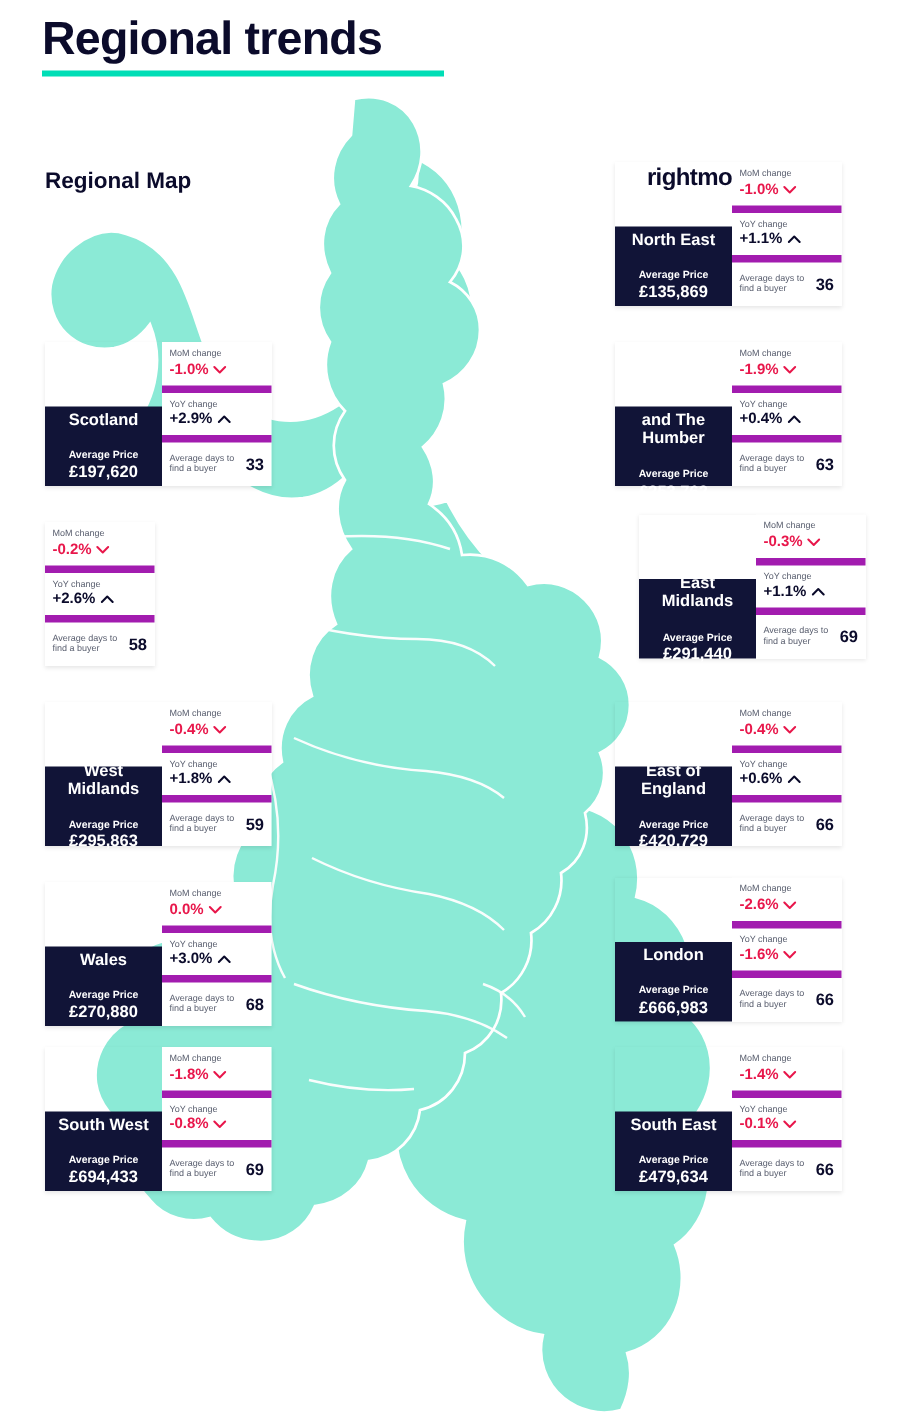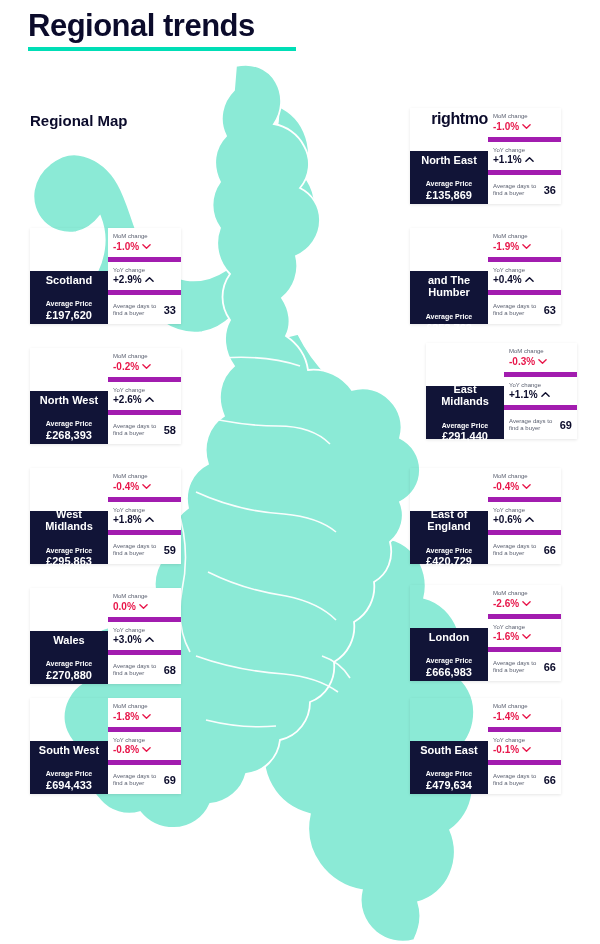--- a/index.html
+++ b/index.html
@@ -251,25 +251,20 @@
               </svg>
             </div>
           </div>
           <div class="metric days-metric">
             <div class="days-label">Average days to find a buyer</div>
             <div class="days-value">33</div>
           </div>
         </div>
       </div>
       <div class="card" style="left: 30px; top: 348px;">
-        <div class="card-left">
-          <div class="region-name">North West</div>
-          <div class="avg-label">Average Price</div>
-          <div class="avg-price">£268,393</div>
-        </div>
         <div class="card-right">
           <div class="metric">
             <div class="metric-label">MoM change</div>
             <div class="metric-row">
               <span class="metric-value">-0.2%</span>
               <svg class="arrow" viewBox="0 0 10 10">
                 <path d="M1 3 L5 7 L9 3" fill="none" stroke="#e8174b" stroke-width="1.5" stroke-linecap="round" stroke-linejoin="round"></path>
               </svg>
             </div>
           </div>

